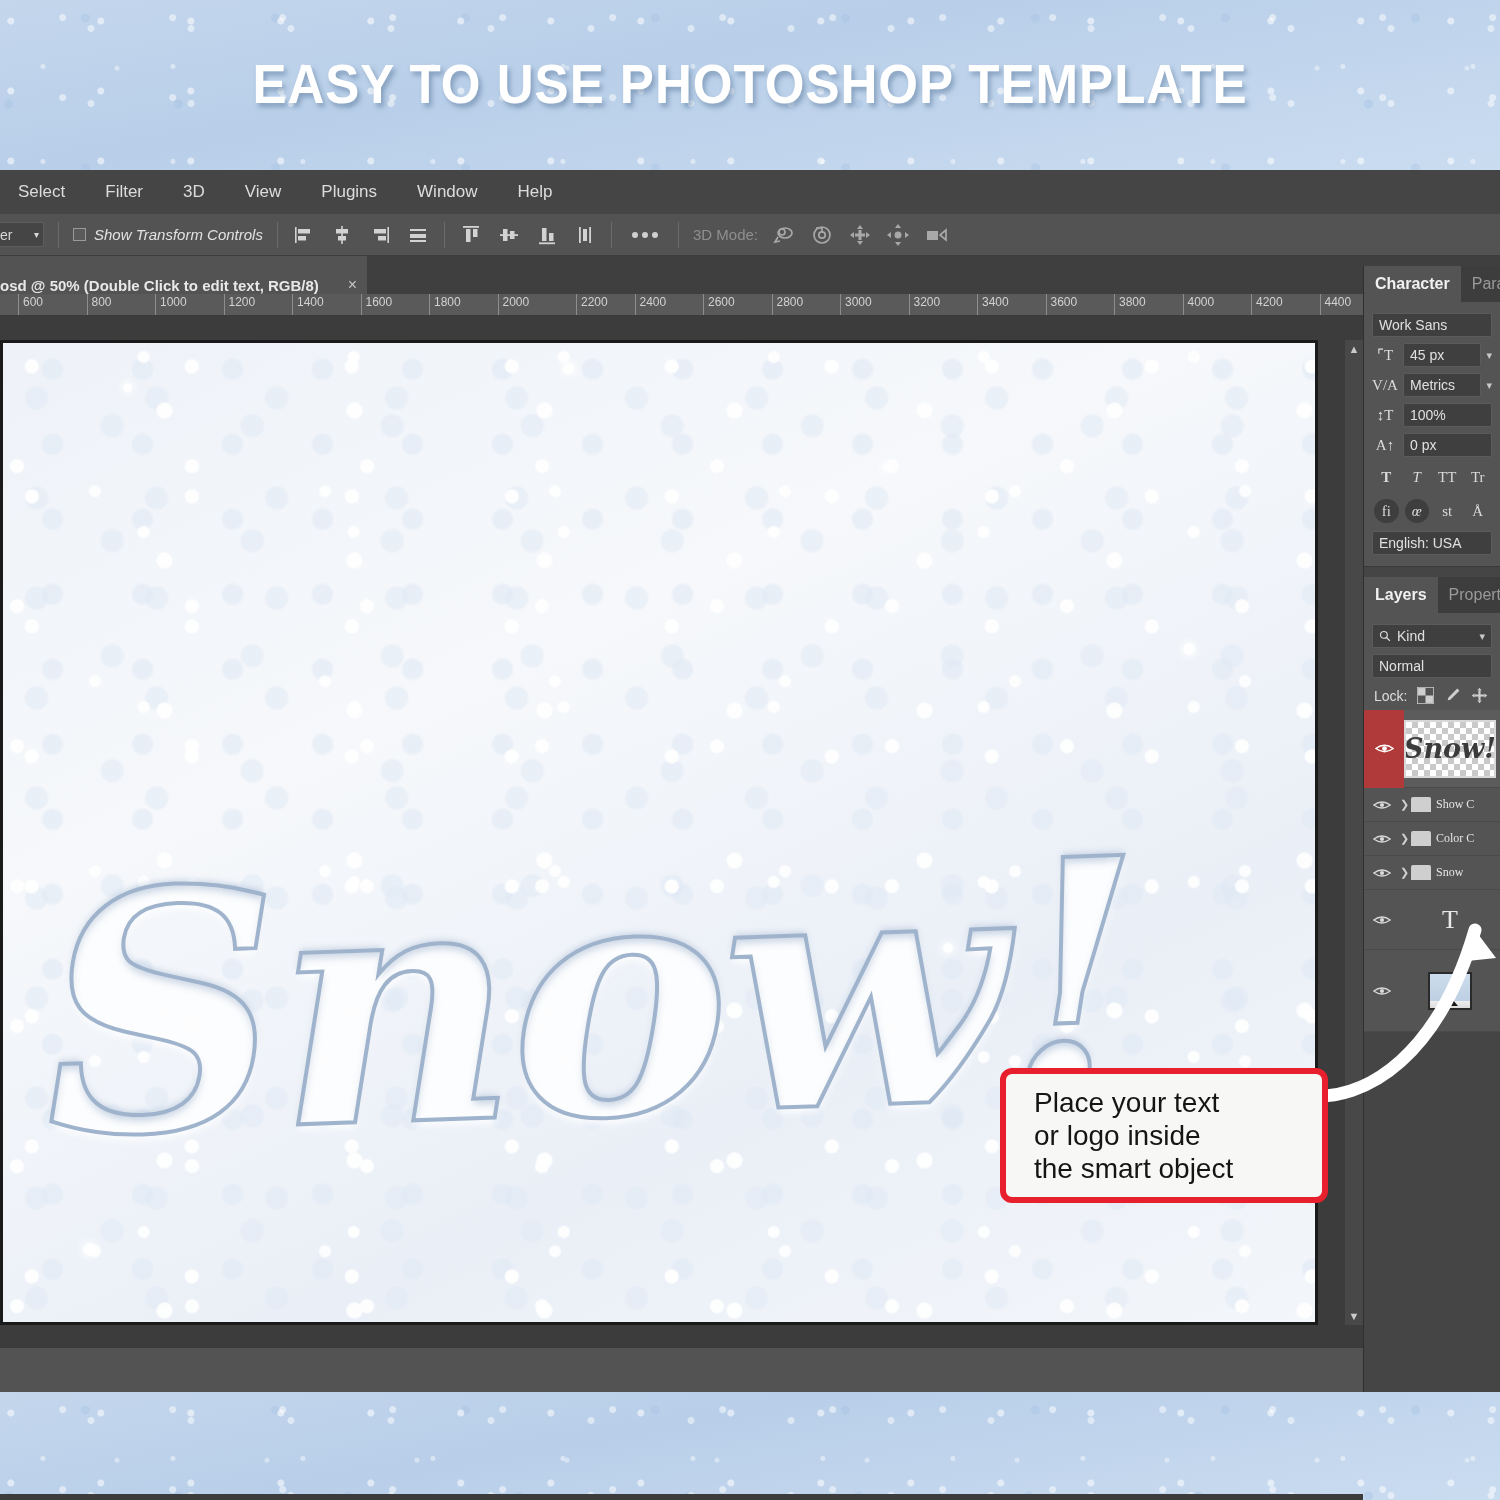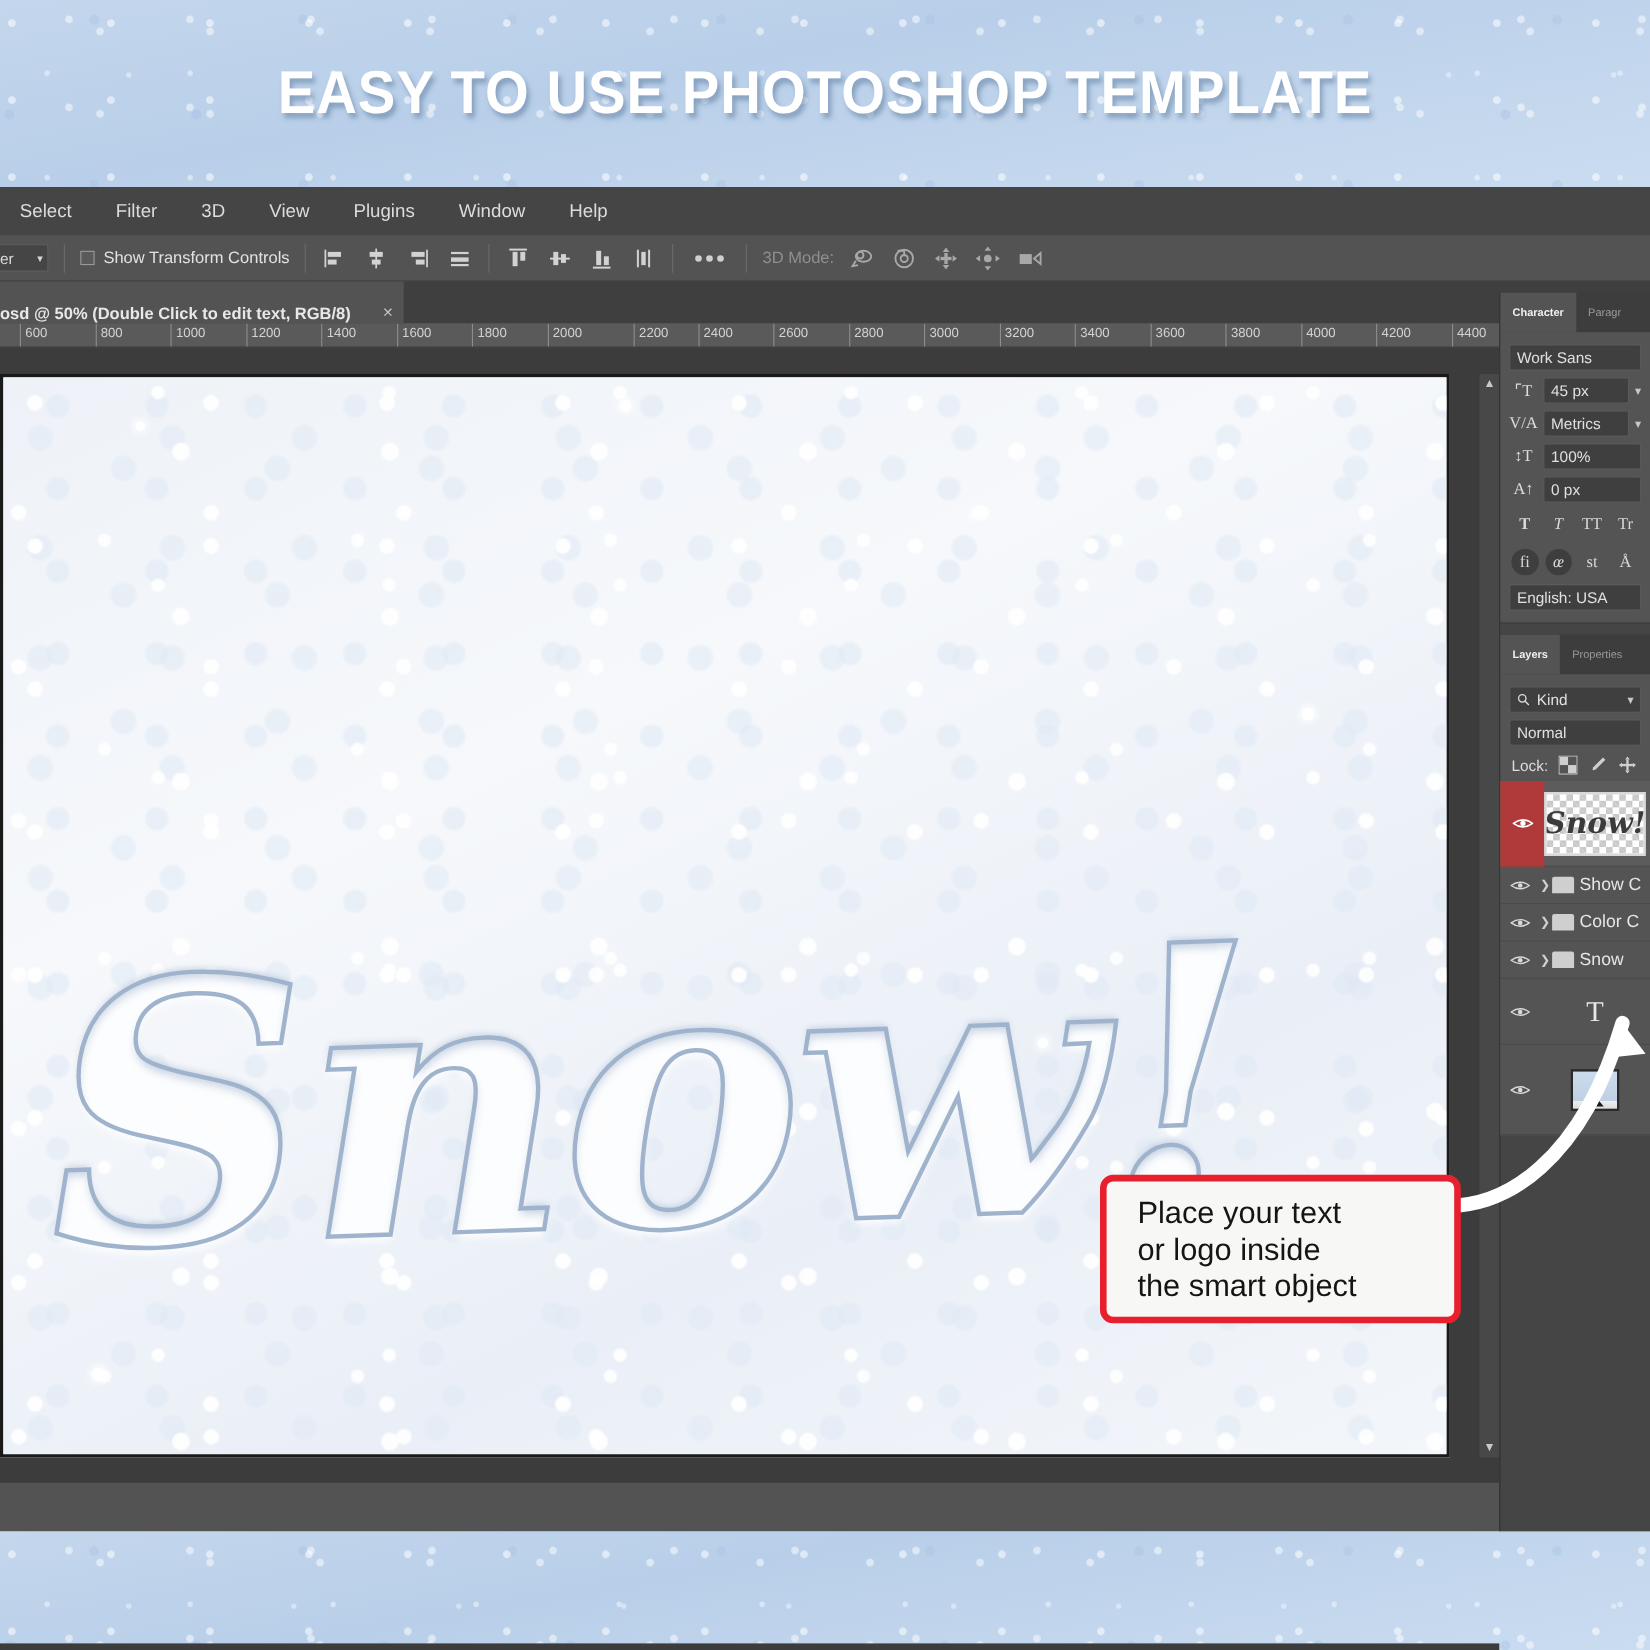--- a/index.html
+++ b/index.html
@@ -60,21 +60,21 @@
     display:flex; align-items:center; padding-left:0; gap:0;
     border-bottom:1px solid #3d3d3d;
   }
   .opt-select{
     margin-left:-12px; width:56px; height:25px; background:#454545;
     border:1px solid #5e5e5e; border-radius:2px;
     display:flex; align-items:center; justify-content:space-between;
     padding:0 4px; font-size:14px; color:#d8d8d8;
   }
   .vsep{ width:1px; height:26px; background:#6b6b6b; margin:0 14px; }
-  .chk-wrap{ display:flex; align-items:center; gap:8px; font-size:15px; color:#e2e2e2; }
+  .chk-wrap{ display:flex; align-items:center; gap:8px; font-size:15px; color:#e2e2e2;font-style:italic; }
   .chkbox{ width:13px; height:13px; border:1px solid #9a9a9a; background:#5a5a5a; }
   .align-grp{ display:flex; align-items:center; gap:14px; }
   .align-ico{ width:24px; height:24px; }
   .dots{ display:flex; gap:4px; align-items:center; padding:0 6px; }
   .dot{ width:6px; height:6px; border-radius:50%; background:#d0d0d0; }
   .mode3d-label{ font-size:15px; color:#8f8f8f; margin-right:14px; }
   .mode3d-grp{ display:flex; align-items:center; gap:14px; }
 
   
   #tab-bar{ height:38px; background:#3f3f3f; display:flex; align-items:stretch; }
@@ -172,21 +172,21 @@
     position:absolute; top:1178px; left:0; width:1363px; height:44px; background:#3c3c3c;
   }
 
   
   #right-panels{
     position:absolute; top:96px; right:0; width:137px; height:1126px;
     background:#454545; border-left:1px solid #2f2f2f;
   }
   .panel-tabs{ display:flex; height:36px; background:#3d3d3d; align-items:stretch; }
   .ptab{
-    display:flex; align-items:center; padding:0 11px; font-size:10px; color:#9a9a9a; white-space:nowrap;
+    display:flex; align-items:center; padding:0 11px; font-size:16px; color:#9a9a9a; white-space:nowrap;
   }
   .ptab.active{ background:#545454; color:#f0f0f0; font-weight:bold; }
   .panel-body{ background:#545454; padding:8px 0; }
 
   .fld{
     background:#3f3f3f; border:1px solid #5b5b5b; border-radius:2px;
     height:24px; display:flex; align-items:center; padding:0 6px;
     font-size:14px; color:#e0e0e0;
   }
   .row{ display:flex; align-items:center; gap:5px; padding:3px 8px; }
@@ -204,21 +204,21 @@
   .lock-row{ display:flex; align-items:center; gap:10px; padding:6px 10px; font-size:14px; color:#ddd; }
   .layer-row{
     display:flex; align-items:center; height:34px;
     border-bottom:1px solid #4a4a4a; background:#545454; position:relative;
   }
   .layer-row.selected{ background:#5c5c5c; }
   .eye-cell{ width:36px; height:34px; display:flex; align-items:center; justify-content:center; }
   .eye-cell.sel{ background:#b03a3a; }
   .disc{ font-size:11px; color:#d0d0d0; width:11px; }
   .folder{ width:20px; height:15px; background:#cfcfcf; border-radius:2px 2px 0 0; margin-right:5px; }
-  .lname{ font-size:16px; color:#e6e6e6; white-space:nowrap; overflow:hidden; }
+  .lname{ font-size:12px; color:#e6e6e6; white-space:nowrap; overflow:hidden;font-family:Liberation Serif, serif; }
   .thumb-big{
     width:92px; height:58px; border:2px solid #d8d8d8;
     background-color:#fff;
     background-image:
       linear-gradient(45deg,#c9c9c9 25%,transparent 25%,transparent 75%,#c9c9c9 75%),
       linear-gradient(45deg,#c9c9c9 25%,transparent 25%,transparent 75%,#c9c9c9 75%);
     background-size:12px 12px; background-position:0 0,6px 6px;
     display:flex; align-items:center; justify-content:center; overflow:hidden;
   }
   .thumb-txt{

